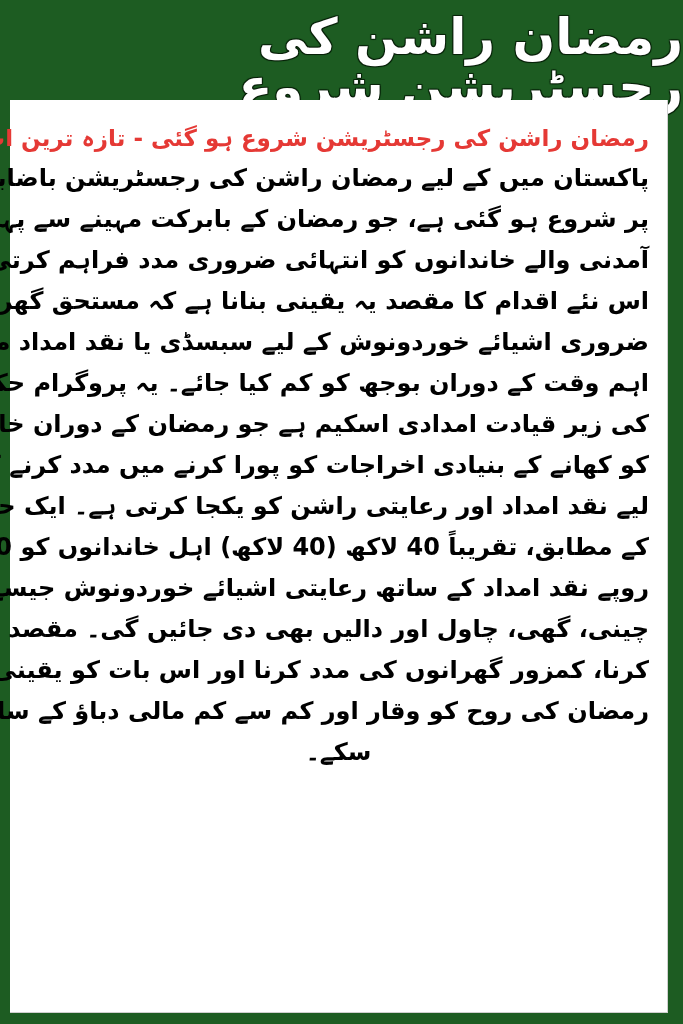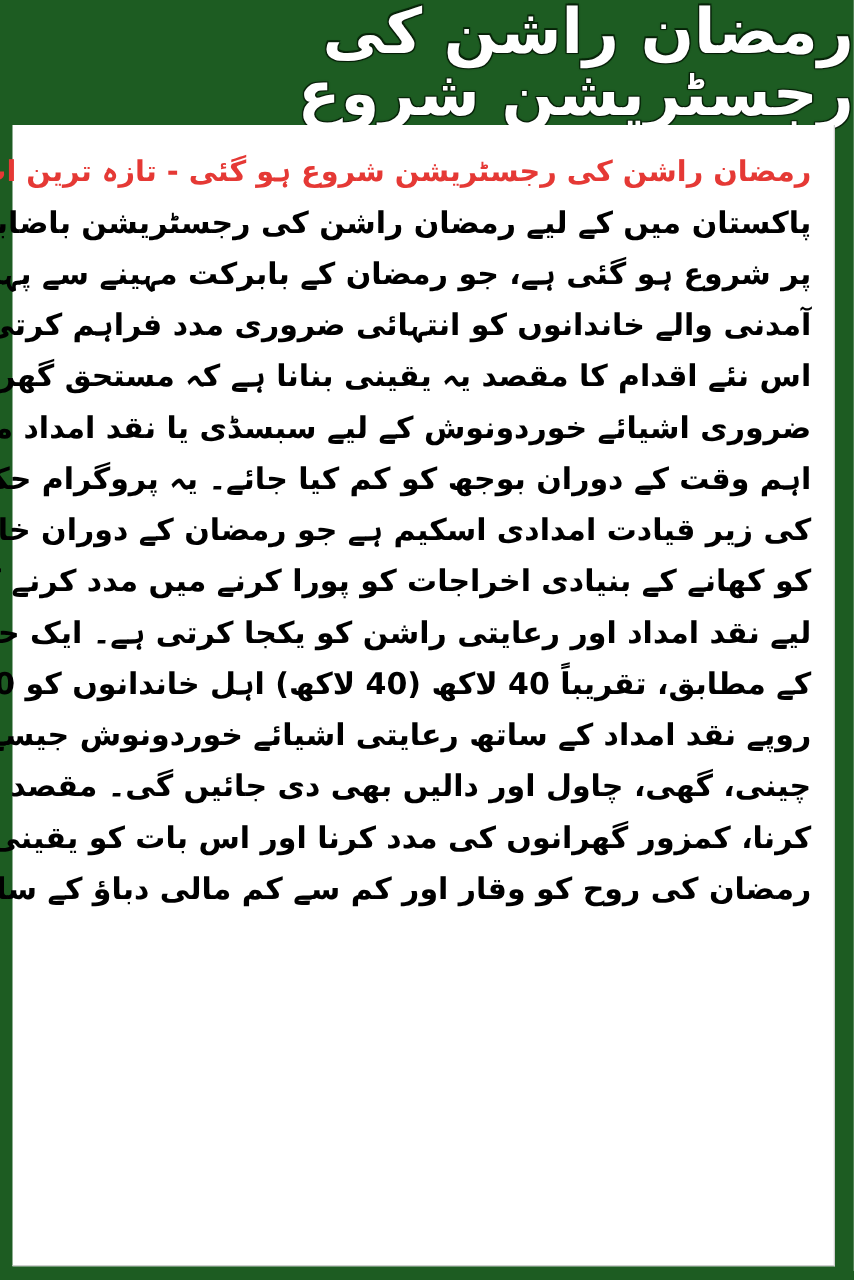--- a/index.html
+++ b/index.html
@@ -10,21 +10,21 @@
       width: 683px;
       height: 1024px;
       background: #1d5c22;
       position: relative;
       overflow: hidden;
       font-family: "DejaVu Sans", sans-serif;
     }
     .header {
       position: absolute;
       left: 0;
-      top: 0;
+      top: 12px;
       width: 683px;
       height: 100px;
       display: flex;
       align-items: center;
       justify-content: center;
       direction: rtl;
     }
     .header-title {
       color: #ffffff;
       font-family: "DejaVu Sans", sans-serif;
@@ -86,14 +86,15 @@
     <span class="line">ضروری اشیائے خوردونوش کے لیے سبسڈی یا نقد امداد ملے، اس</span>
     <span class="line">اہم وقت کے دوران بوجھ کو کم کیا جائے۔ یہ پروگرام حکومت</span>
     <span class="line">کی زیر قیادت امدادی اسکیم ہے جو رمضان کے دوران خاندانوں</span>
     <span class="line">کو کھانے کے بنیادی اخراجات کو پورا کرنے میں مدد کرنے کے</span>
     <span class="line">لیے نقد امداد اور رعایتی راشن کو یکجا کرتی ہے۔ ایک حالیہ اعلان</span>
     <span class="line">کے مطابق، تقریباً 40 لاکھ (40 لاکھ) اہل خاندانوں کو 10,000</span>
     <span class="line">روپے نقد امداد کے ساتھ رعایتی اشیائے خوردونوش جیسے آٹا،</span>
     <span class="line">چینی، گھی، چاول اور دالیں بھی دی جائیں گی۔ مقصد بھوک کو کم</span>
     <span class="line">کرنا، کمزور گھرانوں کی مدد کرنا اور اس بات کو یقینی بنانا ہے کہ</span>
     <span class="line">رمضان کی روح کو وقار اور کم سے کم مالی دباؤ کے ساتھ منایا جا</span>
+    <span class="line">سکے۔</span>
   </div>
 </main>
 
 </body></html>

